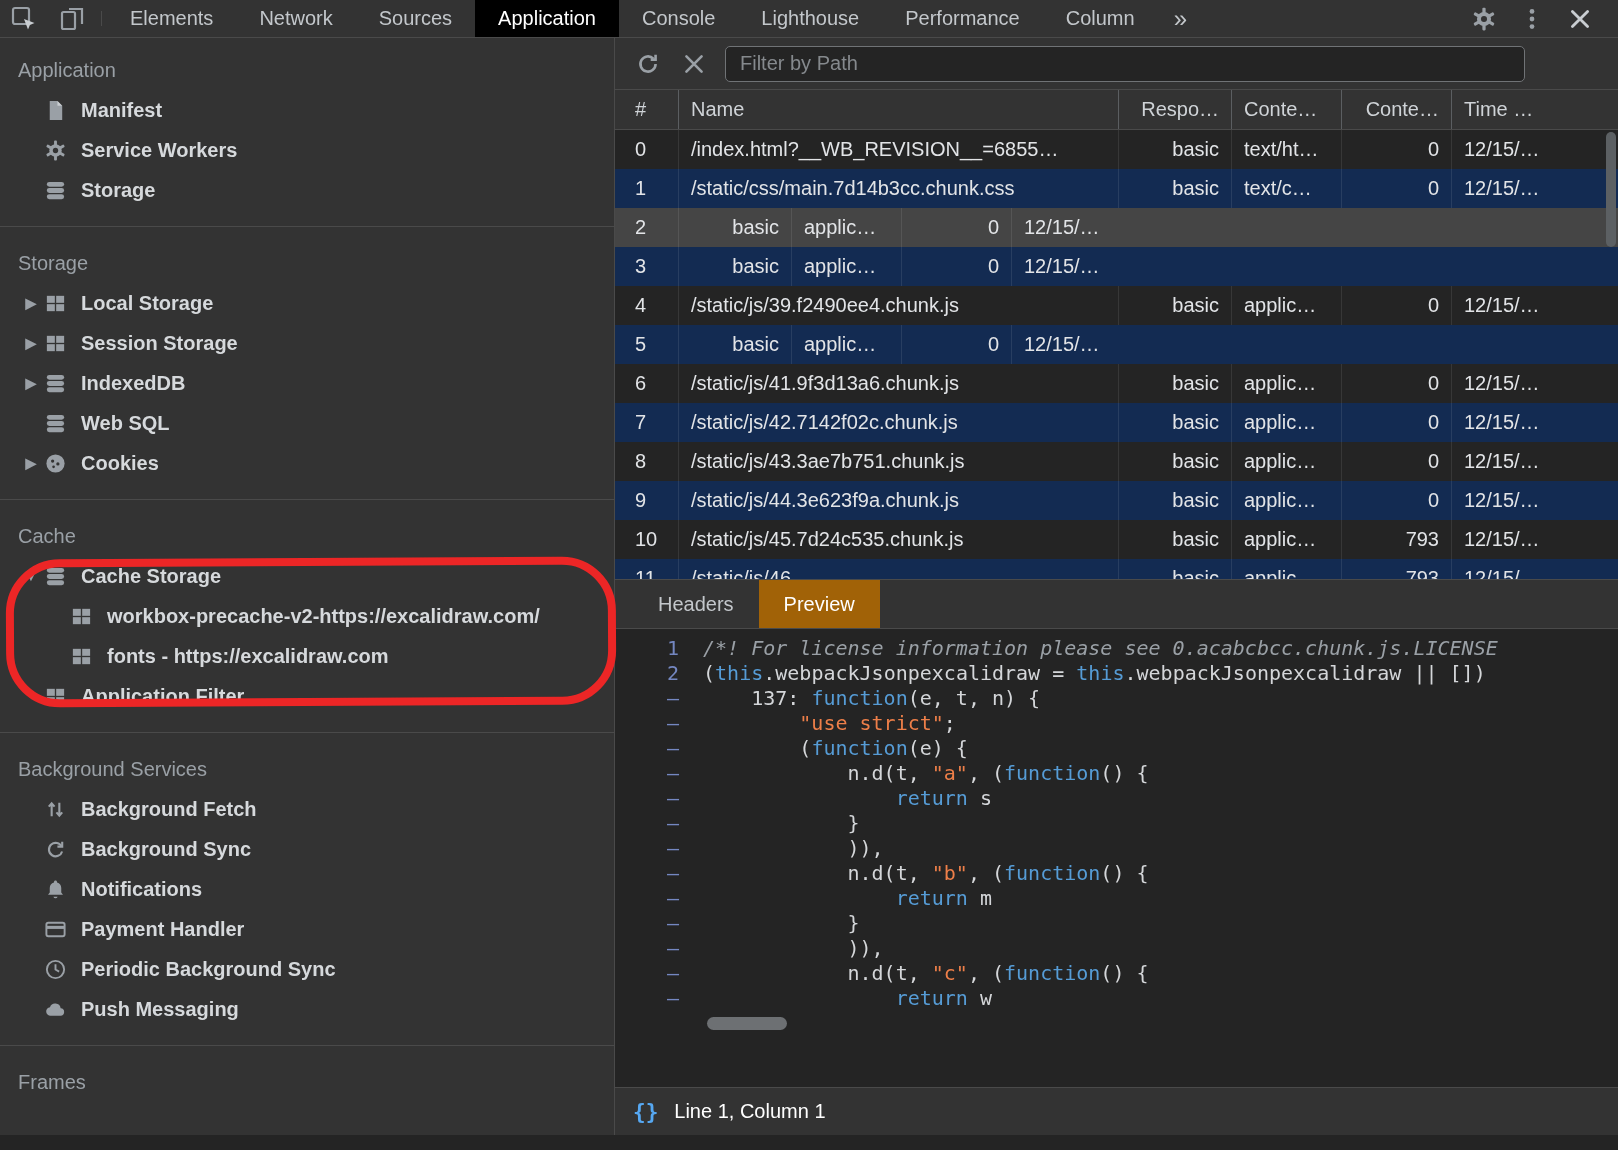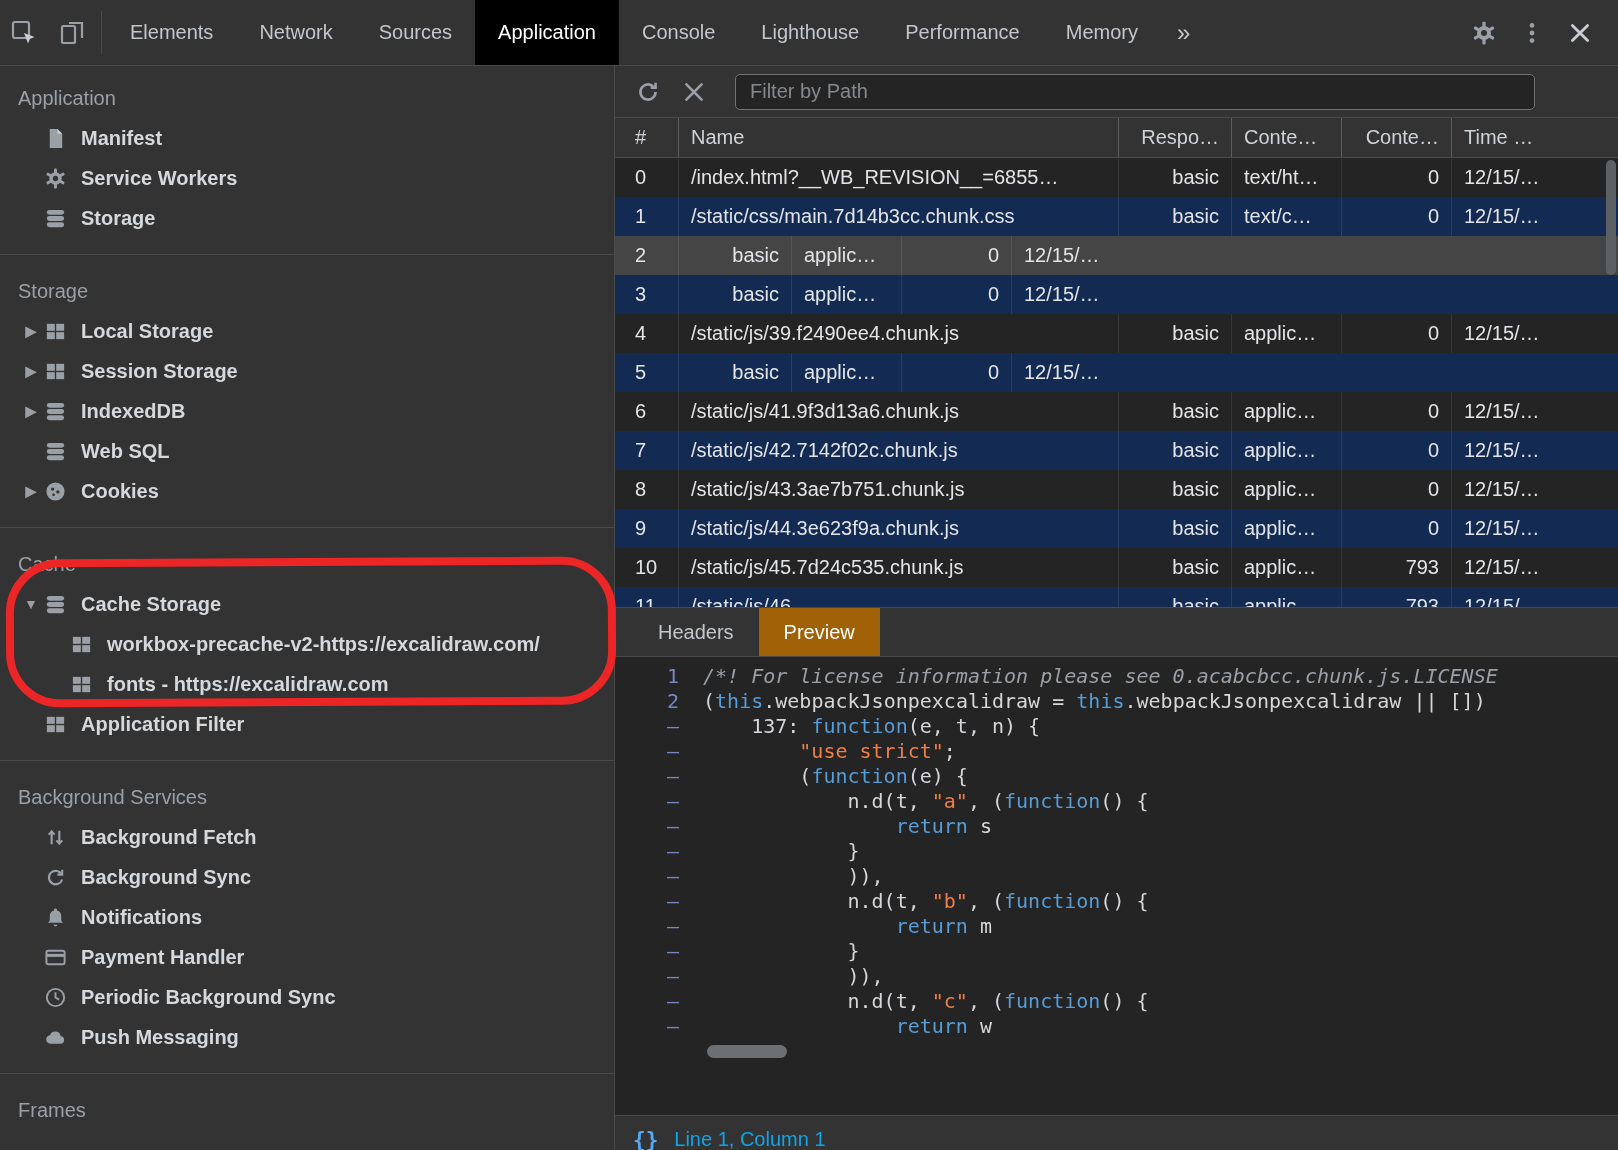--- a/index.html
+++ b/index.html
@@ -1,21 +1,21 @@
 <!DOCTYPE html>
 <html><head>
 <meta charset="utf-8">
 <style>
   *{margin:0;padding:0;box-sizing:border-box;}
   body{background:#202124;}
   .devtools{position:relative;width:1618px;height:1150px;background:#242424;
     font-family:"Liberation Sans",sans-serif;font-size:20px;color:#d2d5d9;overflow:hidden;}
 
   
-  .topbar{height:66px;background:#333333;border-bottom:1px solid #4a4a4a;display:flex;align-items:stretch;}
+  .topbar{height:38px;background:#333333;border-bottom:1px solid #4a4a4a;display:flex;align-items:stretch;}
   .iconbtn{display:flex;align-items:center;justify-content:center;width:48px;cursor:pointer;flex:none;}
   .iconbtn svg{width:26px;height:26px;display:block;}
   .vsep{width:1px;background:#4a4a4a;margin:11px 5px;flex:none;}
   .tabs{display:flex;align-items:stretch;}
   .tab{display:flex;align-items:center;padding:0 23px;color:#c3c7cb;cursor:pointer;white-space:nowrap;}
   .tab.selected{background:#000;color:#fff;}
   .overflow-btn{display:flex;align-items:center;padding:0 16px;color:#c3c7cb;font-size:24px;cursor:pointer;}
   .topbar-right{margin-left:auto;display:flex;align-items:stretch;padding-right:14px;}
 
   
@@ -29,21 +29,21 @@
   .sb-item.child .sb-arrow{margin-left:44px;}
   .sb-icon{width:23px;height:23px;margin-right:14px;flex:none;}
   .sb-icon svg{width:100%;height:100%;display:block;}
   .sb-label{white-space:nowrap;color:#d6d9dc;}
   .sb-sep{height:1px;background:#4a4a4a;margin:16px 0;}
 
   
   .main{flex:1;min-width:0;display:flex;flex-direction:column;}
   .res-toolbar{height:52px;flex:none;background:#333333;border-bottom:1px solid #4a4a4a;display:flex;align-items:center;padding:0 10px;}
   .res-toolbar .iconbtn{width:46px;height:46px;}
-  .filter-input{width:800px;height:36px;margin-left:18px;background:#242424;border:1px solid #707376;border-radius:5px;
+  .filter-input{width:800px;height:36px;margin-left:8px;background:#242424;border:1px solid #707376;border-radius:5px;
     padding:0 14px;color:#d6d9dc;font:inherit;outline:none;}
   .filter-input::placeholder{color:#85898d;}
 
   
   .grid{height:489px;flex:none;position:relative;overflow:hidden;background:#242424;}
   .grid-header{height:40px;display:flex;background:#333333;border-bottom:1px solid #4a4a4a;}
   .gh{display:flex;align-items:center;padding:0 12px;color:#cfd3d7;border-right:1px solid #5b5e61;white-space:nowrap;overflow:hidden;flex:none;}
   .grid-row{height:39px;display:flex;cursor:pointer;}
   .grid-row.even{background:#242424;}
   .grid-row.odd{background:#132b52;}
@@ -71,21 +71,21 @@
   .code-text{flex:1;min-width:0;overflow:hidden;}
   .tok-kw{color:#569cd6;}
   .tok-str{color:#ee7f49;}
   .tok-comment{color:#9aa0a6;font-style:italic;}
   .tok-plain{color:#d4d6d9;}
   .code-hscroll{position:absolute;left:92px;top:388px;width:80px;height:13px;border-radius:7px;background:#6d7073;}
 
   
   .status-bar{height:48px;flex:none;background:#333333;border-top:1px solid #4a4a4a;display:flex;align-items:center;padding:0 18px;gap:16px;}
   .braces{color:#56a8f2;font-family:"DejaVu Sans Mono",monospace;font-weight:bold;font-size:21px;cursor:pointer;}
-  .pos{color:#0ea5e9;}
+  .pos{color:#ffffff;}
 
   
   .annotation{position:absolute;left:6px;top:558px;width:610px;height:148px;border:8px solid #ec2626;
     border-radius:54px;z-index:60;pointer-events:none;transform:rotate(-0.3deg);}
 </style>
 </head>
 <body>
 
 <div class="devtools">
 
@@ -108,21 +108,21 @@
     </div>
     <div class="vsep"></div>
     <div class="tabs">
         <div class="tab">Elements</div>
         <div class="tab">Network</div>
         <div class="tab">Sources</div>
         <div class="tab selected">Application</div>
         <div class="tab">Console</div>
         <div class="tab">Lighthouse</div>
         <div class="tab">Performance</div>
-        <div class="tab">Memory</div>
+        <div class="tab">Column</div>
       </div>
     <div class="overflow-btn">
       <span>»</span>
     </div>
     <div class="topbar-right">
       <div class="iconbtn">
         <span>
             <svg viewBox="0 0 24 24" width="26" height="26">
               <g fill="#9aa0a6">
                 <rect x="10.5" y="1.5" width="3" height="21" rx="1"></rect>

